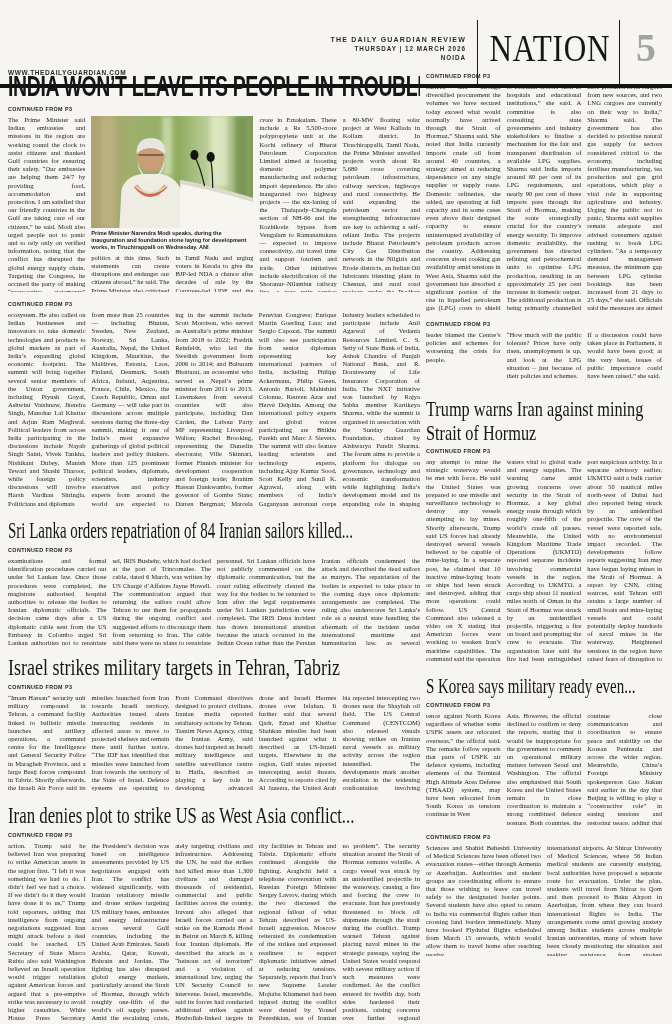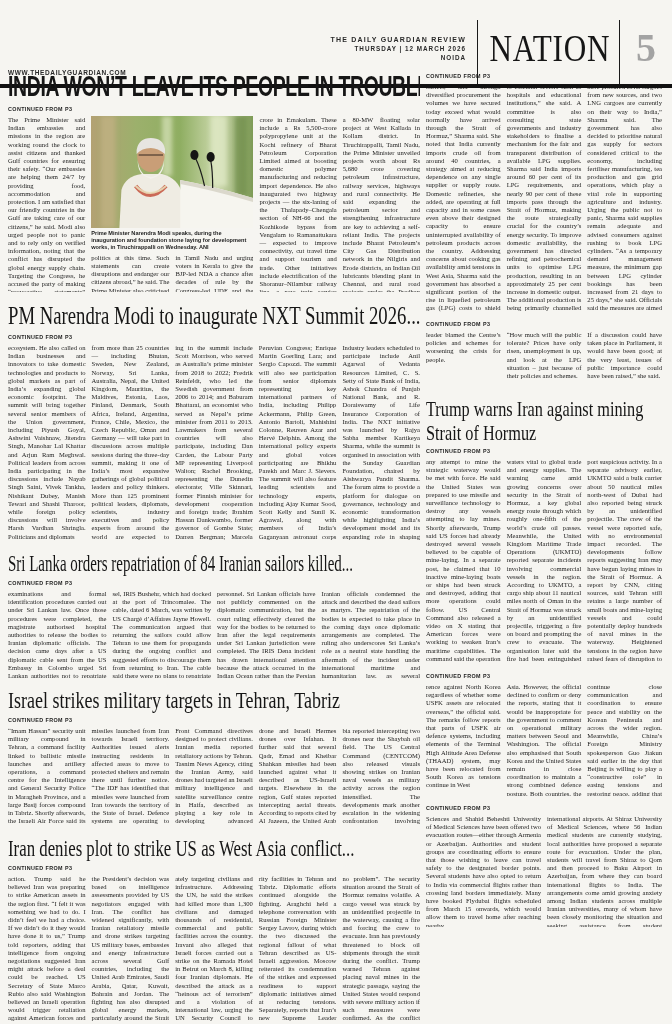--- a/index.html
+++ b/index.html
@@ -133,21 +133,20 @@
               <div class="c">politics at this time. Such statements can create disruptions and endanger our citizens abroad,” he said. The Prime Minister also criticised political rivals in southern states ahead of upcoming elections, attacking the DMK government</div>
               <div class="c">in Tamil Nadu and urging voters in Kerala to give the BJP-led NDA a chance after decades of rule by the Congress-led UDF and the Left. During his visit to Kerala, Modi inaugurated and laid the foundation stone for projects worth about Rs 10,800</div>
             </div>
           </div>
           <div class="c">crore in Ernakulam. These include a Rs 5,500-crore polypropylene unit at the Kochi refinery of Bharat Petroleum Corporation Limited aimed at boosting domestic polymer manufacturing and reducing import dependence. He also inaugurated two highway projects — the six-laning of the Thalapady–Chengala section of NH-66 and the Kozhikode bypass from Vengalam to Ramanattukara — expected to improve connectivity, cut travel time and support tourism and trade. Other initiatives include electrification of the Shoranur–Nilambur railway line, a new train service between Palakkad and Pollachi, redevelopment of railway stations under the Amrit Bharat Station Scheme, and</div>
           <div class="c">a 80-MW floating solar project at West Kallada in Kollam district. In Tiruchirappalli, Tamil Nadu, the Prime Minister unveiled projects worth about Rs 5,680 crore covering petroleum infrastructure, railway services, highways and rural connectivity. He said expanding the petroleum sector and strengthening infrastructure are key to achieving a self-reliant India. The projects include Bharat Petroleum’s City Gas Distribution network in the Nilgiris and Erode districts, an Indian Oil lubricants blending plant in Chennai, and rural road projects under the Pradhan Mantri Gram Sadak Yojana aimed at improving connectivity and boosting local economies.</div>
         </div>
       </div>
 
       <div class="article">
-        <div class="hl h-serif h-nxt"><span class="hl-in">PM Narendra Modi to inaugurate NXT Summit 2026...</span></div>
         <div class="tag">CONTINUED FROM P3</div>
         <div class="body b-nxt">
           <div class="c">ecosystem. He also called on Indian businesses and innovators to take domestic technologies and products to global markets as part of India’s expanding global economic footprint. The summit will bring together several senior members of the Union government, including Piyush Goyal, Ashwini Vaishnaw, Jitendra Singh, Manohar Lal Khattar and Arjun Ram Meghwal. Political leaders from across India participating in the discussions include Nayab Singh Saini, Vivek Tankha, Nishikant Dubey, Manish Tewari and Shashi Tharoor, while foreign policy discussions will involve Harsh Vardhan Shringla. Politicians and diplomats</div>
           <div class="c">from more than 25 countries — including Bhutan, Sweden, New Zealand, Norway, Sri Lanka, Australia, Nepal, the United Kingdom, Mauritius, the Maldives, Estonia, Laos, Finland, Denmark, South Africa, Ireland, Argentina, France, Chile, Mexico, the Czech Republic, Oman and Germany — will take part in discussions across multiple sessions during the three-day summit, making it one of India’s most expansive gatherings of global political leaders and policy thinkers. More than 125 prominent political leaders, diplomats, scientists, industry executives and policy experts from around the world are expected to participate in the deliberations. Prominent international political figures participat-</div>
           <div class="c">ing in the summit include Scott Morrison, who served as Australia’s prime minister from 2018 to 2022; Fredrik Reinfeldt, who led the Swedish government from 2006 to 2014; and Baburam Bhattarai, an economist who served as Nepal’s prime minister from 2011 to 2013. Lawmakers from several countries will also participate, including Dan Carden, the Labour Party MP representing Liverpool Walton; Rachel Brooking, representing the Dunedin electorate; Ville Skinnari, former Finnish minister for development cooperation and foreign trade; Ibrahim Hassan Dankwambo, former governor of Gombe State; Darren Bergman; Marcela Guerra Castillo; Maria del Carmen Alva Prieto, former president of the</div>
           <div class="c">Peruvian Congress; Enrique Martín Goerling Lara; and Sergio Capozzi. The summit will also see participation from senior diplomats representing key international partners of India, including Philipp Ackermann, Philip Green, Antonio Bartoli, Mahishini Colonne, Reuven Azar and Hervé Delphin. Among the international policy experts and global voices participating are Bhikhu Parekh and Marc J. Sievers. The summit will also feature leading scientists and technology experts, including Ajay Kumar Sood, Scott Kelly and Sunil K. Agrawal, along with members of India’s Gaganyaan astronaut corps preparing for the country’s first human spaceflight mission.</div>
           <div class="c">Industry leaders scheduled to participate include Anil Agarwal of Vedanta Resources Limited, C. S. Setty of State Bank of India, Ashok Chandra of Punjab National Bank, and R. Doraiswamy of Life Insurance Corporation of India. The NXT initiative was launched by Rajya Sabha member Kartikeya Sharma, while the summit is organised in association with the Sunday Guardian Foundation, chaired by Aishwarya Pandit Sharma. The forum aims to provide a platform for dialogue on governance, technology and economic transformation while highlighting India’s development model and its expanding role in shaping global debates on innovation, policy and international cooperation.</div>
         </div>
       </div>
 
@@ -215,20 +214,21 @@
         </div>
         <div class="tag">CONTINUED FROM P3</div>
         <div class="body b-trump">
           <div class="c">any attempt to mine the strategic waterway would be met with force. He said the United States was prepared to use missile and surveillance technology to destroy any vessels attempting to lay mines. Shortly afterwards, Trump said US forces had already destroyed several vessels believed to be capable of mine-laying. In a separate post, he claimed that 10 inactive mine-laying boats or ships had been struck and destroyed, adding that more operations could follow. US Central Command also released a video on X stating that American forces were working to weaken Iran’s maritime capabilities. The command said the operation aimed to reduce Tehran’s ability to threaten international shipping and freedom of navigation in</div>
           <div class="c">waters vital to global trade and energy supplies. The warning came amid growing concerns over security in the Strait of Hormuz, a key global energy route through which roughly one-fifth of the world’s crude oil passes. Meanwhile, the United Kingdom Maritime Trade Operations (UKMTO) reported separate incidents involving commercial vessels in the region. According to UKMTO, a cargo ship about 11 nautical miles north of Oman in the Strait of Hormuz was struck by an unidentified projectile, triggering a fire on board and prompting the crew to evacuate. The organisation later said the fire had been extinguished and that a skeleton crew remained on board. Authorities reported no environmental damage from the incident and advised vessels transiting the area to exercise caution and re-</div>
           <div class="c">port suspicious activity. In a separate advisory earlier, UKMTO said a bulk carrier about 50 nautical miles north-west of Dubai had also reported being struck by an unidentified projectile. The crew of the vessel were reported safe, with no environmental impact recorded. The developments follow reports suggesting Iran may have begun laying mines in the Strait of Hormuz. A report by CNN, citing sources, said Tehran still retains a large number of small boats and mine-laying vessels and could potentially deploy hundreds of naval mines in the waterway. Heightened tensions in the region have raised fears of disruption to global oil supplies and maritime trade, with shipping authorities urging vessels to remain on high alert while investigations into the incidents continue.</div>
         </div>
       </div>
 
       <div class="article">
+        <div class="hl h-serif h-skorea"><span class="hl-in">S Korea says military ready even...</span></div>
         <div class="tag">CONTINUED FROM P3</div>
         <div class="body b-skorea">
           <div class="c">rence against North Korea regardless of whether some USFK assets are relocated overseas,” the official said. The remarks follow reports that parts of USFK air defence systems, including elements of the Terminal High Altitude Area Defense (THAAD) system, may have been relocated from South Korea as tensions continue in West</div>
           <div class="c">Asia. However, the official declined to confirm or deny the reports, stating that it would be inappropriate for the government to comment on operational military matters between Seoul and Washington. The official also emphasised that South Korea and the United States remain in close coordination to maintain a strong combined defence posture. Both countries, the official said, will</div>
           <div class="c">continue close communication and coordination to ensure peace and stability on the Korean Peninsula and across the wider region. Meanwhile, China’s Foreign Ministry spokesperson Guo Jiakun said earlier in the day that Beijing is willing to play a “constructive role” in easing tensions and restoring peace, adding that China will remain in contact with all parties involved in the conflict.</div>
         </div>
       </div>
 
       <div class="article">
         <div class="tag">CONTINUED FROM P3</div>

